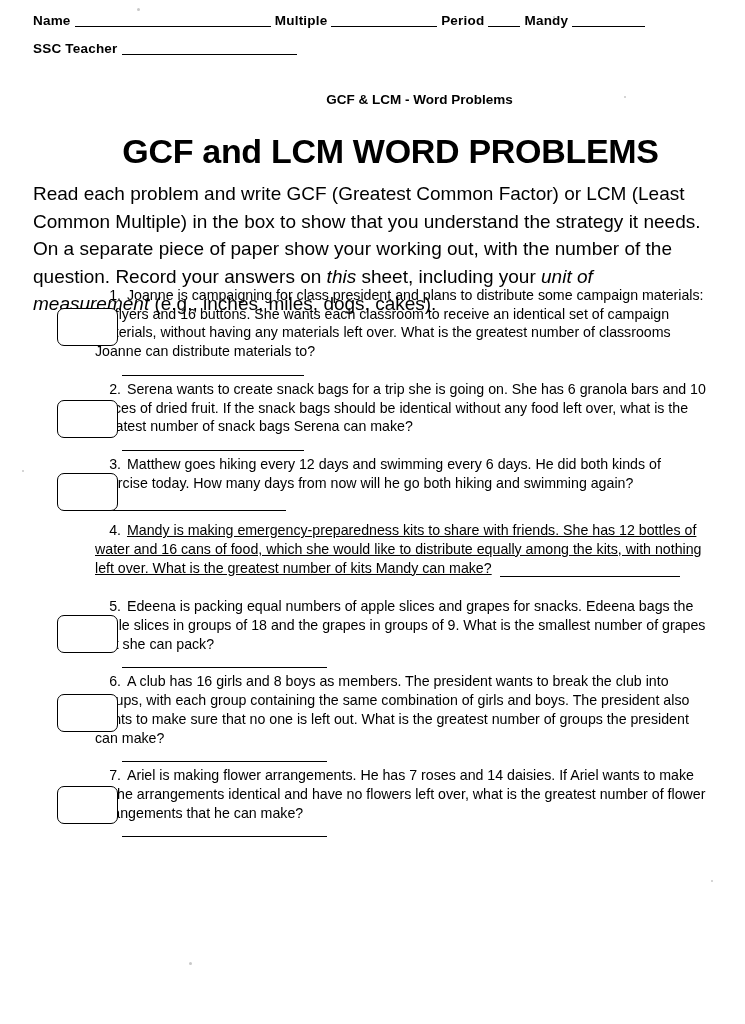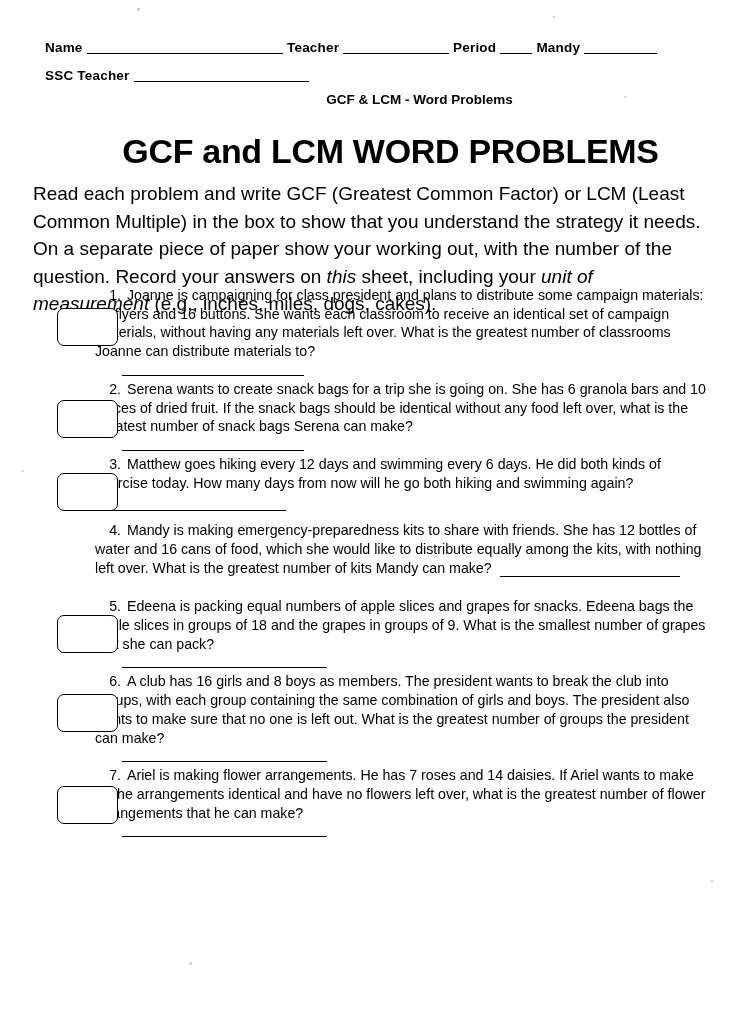--- a/index.html
+++ b/index.html
@@ -20,25 +20,24 @@
     width: 745px;
     height: 1024px;
     padding: 0;
     box-sizing: border-box;
   }
 
   
   .hdr {
     position: absolute;
     left: 0;
-    top: 40px;
+    top: 13px;
     width: 671px;
     font-size: 13.5px;
     font-weight: bold;
-    margin-left: 12px;
   }
   .hdr-row {
     display: flex;
     align-items: flex-end;
     padding: 0 22px 0 33px;
     white-space: nowrap;
   }
   .hdr-row.second {
     margin-top: 13px;
     padding-left: 33px;
@@ -163,21 +162,21 @@
   <div class="speck" style="left:553px;top:16px;width:2px;height:2px;"></div>
   <div class="speck" style="left:624px;top:96px;width:2px;height:2px;"></div>
   <div class="speck" style="left:22px;top:470px;width:2px;height:2px;"></div>
   <div class="speck" style="left:189px;top:962px;width:3px;height:3px;"></div>
   <div class="speck" style="left:711px;top:880px;width:2px;height:2px;"></div>
 
   <div class="hdr">
     <div class="hdr-row">
       <span class="hdr-label">Name</span>
       <span class="rule r-name"></span>
-      <span class="hdr-label">Teacher</span>
+      <span class="hdr-label">Multiple</span>
       <span class="rule r-teacher"></span>
       <span class="hdr-label">Period</span>
       <span class="rule r-period"></span>
       <span class="hdr-label">Mandy</span>
       <span class="rule r-date"></span>
     </div>
     <div class="hdr-row second">
       <span class="hdr-label">SSC Teacher</span>
       <span class="rule r-ssc"></span>
     </div>
@@ -211,21 +210,21 @@
       </div>
     </div>
 
     <div class="problem" style="min-height:62px;">
       <div class="pbox" style="top:18px;"></div>
       <div class="ptext">
         <span class="pnum">3.</span><span>Matthew goes hiking every 12 days and swimming every 6 days.  He did both kinds of exercise today.  How many days from now will he go both hiking and swimming again?</span><span class="answer-line al-med"></span>
       </div>
     </div>
 
-    <div class="problem" style="min-height:72px;">
+    <div class="problem" style="min-height:72px;text-decoration:underline;">
       <div class="ptext" style="margin-left:95px;">
         <span class="pnum">4.</span><span>Mandy is making emergency-preparedness kits to share with friends.  She has 12 bottles of water and 16 cans of food, which she would like to distribute equally among the kits, with nothing left over.  What is the greatest number of kits Mandy can make?</span><span class="answer-line al-q4"></span>
       </div>
     </div>
 
     <div class="problem" style="min-height:66px;">
       <div class="pbox" style="top:18px;"></div>
       <div class="ptext">
         <span class="pnum">5.</span><span>Edeena is packing equal numbers of apple slices and grapes for snacks.  Edeena bags the apple slices in groups of 18 and the grapes in groups of 9.  What is the smallest number of grapes that she can pack?</span>
         <span class="al-below wide"></span>

